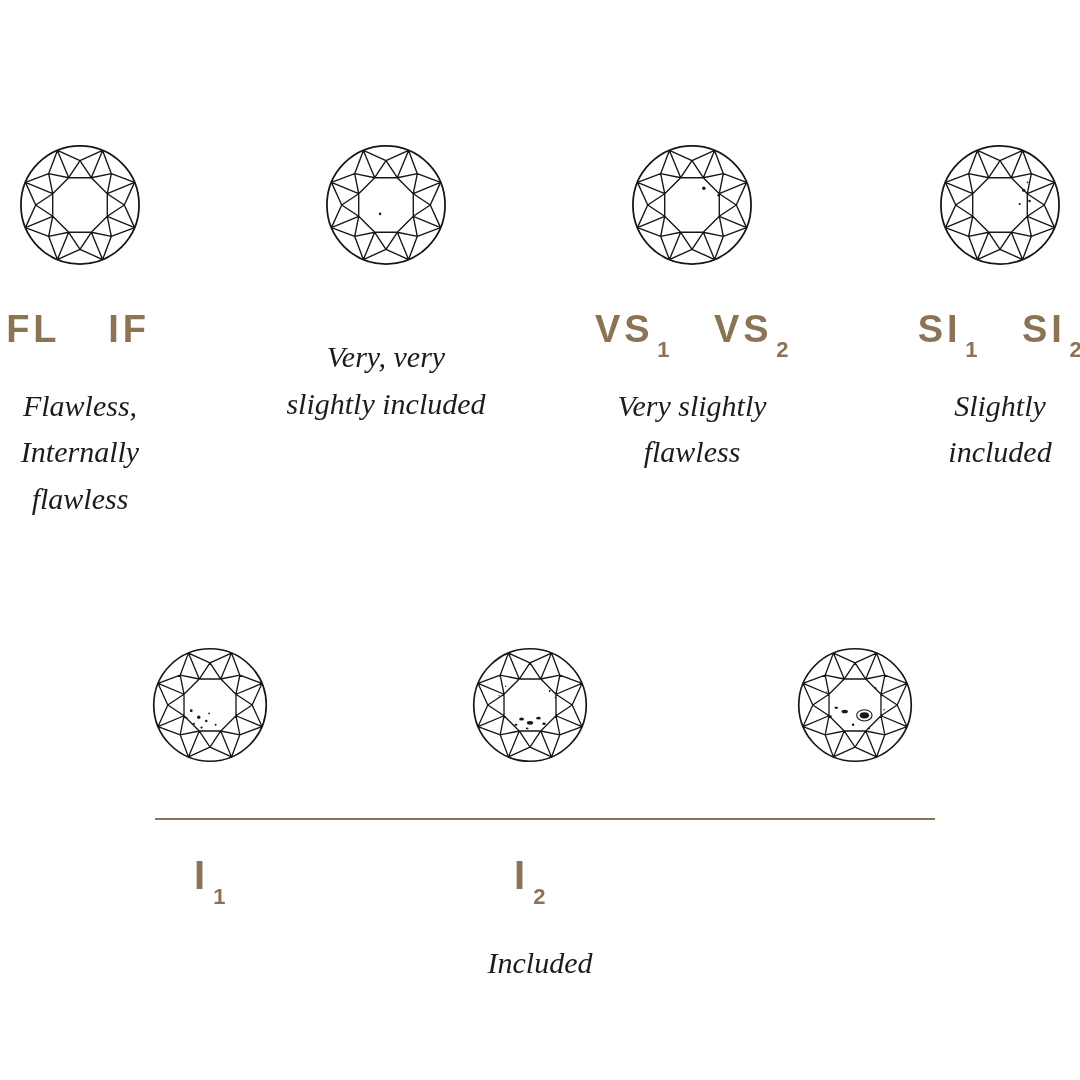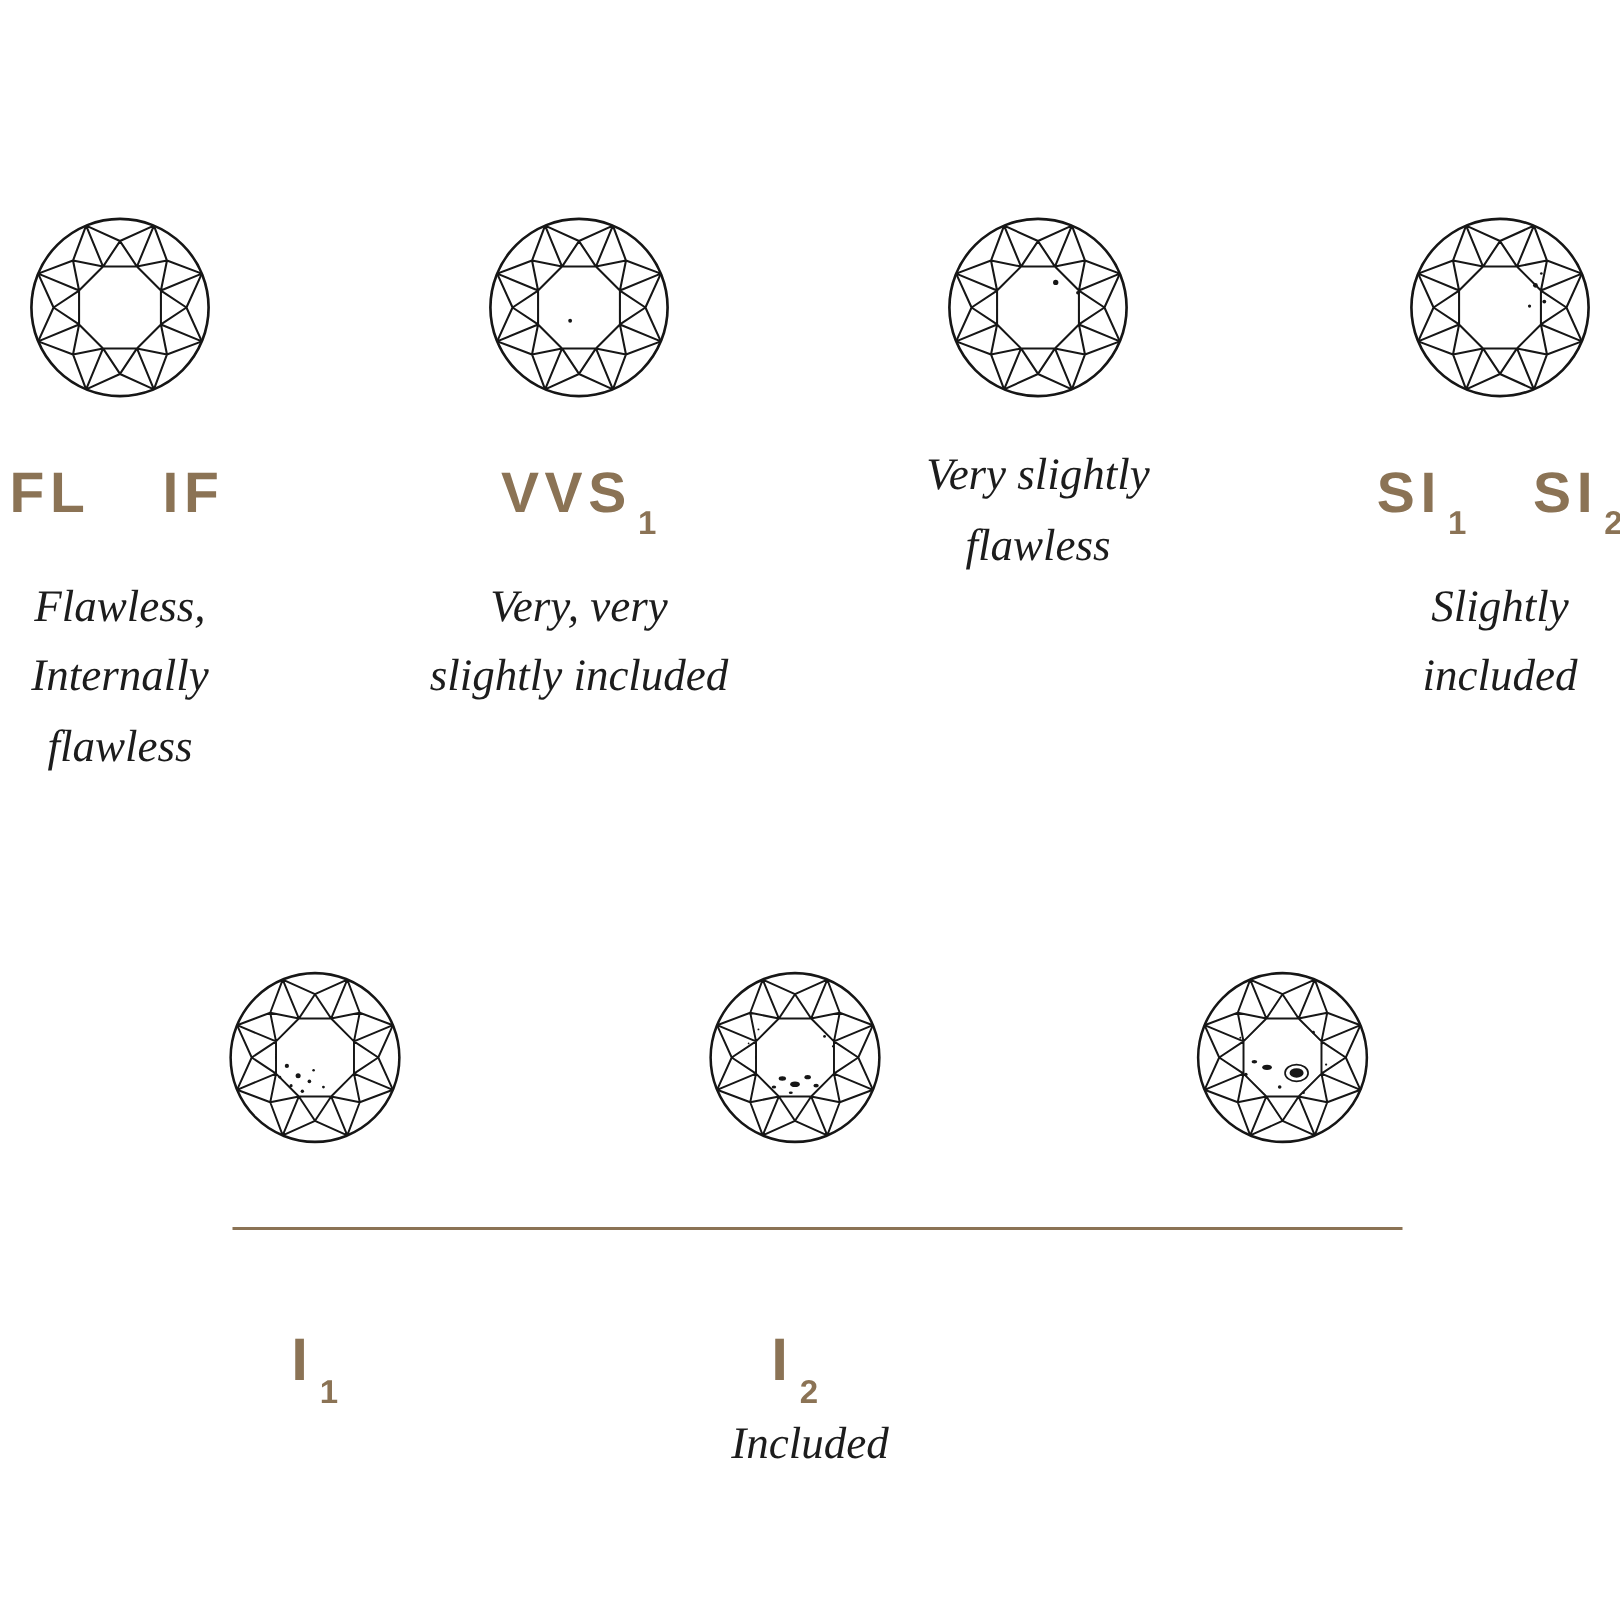--- a/index.html
+++ b/index.html
@@ -15,21 +15,21 @@
   svg.diamond{display:block;margin:0 auto}
   .col svg.diamond{width:126px;height:126px}
   .bcol svg.diamond{width:120px;height:120px}
   .grade-label{
     margin-top:40px;
     color:var(--accent,#8b7355);
     font-size:38px;font-weight:600;letter-spacing:.1em;
     display:flex;justify-content:center;gap:44px;align-items:baseline;
     white-space:nowrap;
   }
-  .bcol .grade-label{margin-top:120px;font-size:40px;gap:0}
+  .bcol .grade-label{margin-top:88px;font-size:40px;gap:0}
   .lab{white-space:nowrap}
   .lab sub{
     font-size:22px;letter-spacing:.02em;
     position:relative;top:6px;margin-left:4px;
   }
   .desc{
     margin-top:26px;
     font-family:"Liberation Serif", serif;
     font-style:italic;
     font-size:30px;line-height:1.55;
@@ -66,33 +66,36 @@
 flawless</div>
 </div>
 
 <div class="col" style="left:216px">
   <svg class="diamond" viewBox="-64 -64 128 128">
       <circle cx="0" cy="0" r="60" fill="none" stroke="#161616" stroke-width="1.8"></circle>
       <path d="M27.72 -11.48L27.72 11.48M27.72 11.48L55.43 22.96M27.72 -11.48L45.00 0.00L27.72 11.48M55.43 -22.96L45.00 0.00L55.43 22.96M27.72 11.48L11.48 27.72M11.48 27.72L22.96 55.43M27.72 11.48L31.82 31.82L11.48 27.72M55.43 22.96L31.82 31.82L22.96 55.43M11.48 27.72L-11.48 27.72M-11.48 27.72L-22.96 55.43M11.48 27.72L0.00 45.00L-11.48 27.72M22.96 55.43L0.00 45.00L-22.96 55.43M-11.48 27.72L-27.72 11.48M-27.72 11.48L-55.43 22.96M-11.48 27.72L-31.82 31.82L-27.72 11.48M-22.96 55.43L-31.82 31.82L-55.43 22.96M-27.72 11.48L-27.72 -11.48M-27.72 -11.48L-55.43 -22.96M-27.72 11.48L-45.00 0.00L-27.72 -11.48M-55.43 22.96L-45.00 0.00L-55.43 -22.96M-27.72 -11.48L-11.48 -27.72M-11.48 -27.72L-22.96 -55.43M-27.72 -11.48L-31.82 -31.82L-11.48 -27.72M-55.43 -22.96L-31.82 -31.82L-22.96 -55.43M-11.48 -27.72L11.48 -27.72M11.48 -27.72L22.96 -55.43M-11.48 -27.72L-0.00 -45.00L11.48 -27.72M-22.96 -55.43L-0.00 -45.00L22.96 -55.43M11.48 -27.72L27.72 -11.48M27.72 -11.48L55.43 -22.96M11.48 -27.72L31.82 -31.82L27.72 -11.48M22.96 -55.43L31.82 -31.82L55.43 -22.96" fill="none" stroke="#161616" stroke-width="1.4" stroke-linejoin="round"></path>
       <ellipse cx="-6" cy="9" rx="1.3" ry="1.3" fill="#161616"></ellipse>
     </svg>
   <div class="grade-label">
-    <span class="lab"><span>VVS</span><sub>1</sub></span>
   </div>
   <div class="desc">Very, very
 slightly included</div>
 </div>
 
 <div class="col" style="left:522px">
   <svg class="diamond" viewBox="-64 -64 128 128">
       <circle cx="0" cy="0" r="60" fill="none" stroke="#161616" stroke-width="1.8"></circle>
       <path d="M27.72 -11.48L27.72 11.48M27.72 11.48L55.43 22.96M27.72 -11.48L45.00 0.00L27.72 11.48M55.43 -22.96L45.00 0.00L55.43 22.96M27.72 11.48L11.48 27.72M11.48 27.72L22.96 55.43M27.72 11.48L31.82 31.82L11.48 27.72M55.43 22.96L31.82 31.82L22.96 55.43M11.48 27.72L-11.48 27.72M-11.48 27.72L-22.96 55.43M11.48 27.72L0.00 45.00L-11.48 27.72M22.96 55.43L0.00 45.00L-22.96 55.43M-11.48 27.72L-27.72 11.48M-27.72 11.48L-55.43 22.96M-11.48 27.72L-31.82 31.82L-27.72 11.48M-22.96 55.43L-31.82 31.82L-55.43 22.96M-27.72 11.48L-27.72 -11.48M-27.72 -11.48L-55.43 -22.96M-27.72 11.48L-45.00 0.00L-27.72 -11.48M-55.43 22.96L-45.00 0.00L-55.43 -22.96M-27.72 -11.48L-11.48 -27.72M-11.48 -27.72L-22.96 -55.43M-27.72 -11.48L-31.82 -31.82L-11.48 -27.72M-55.43 -22.96L-31.82 -31.82L-22.96 -55.43M-11.48 -27.72L11.48 -27.72M11.48 -27.72L22.96 -55.43M-11.48 -27.72L-0.00 -45.00L11.48 -27.72M-22.96 -55.43L-0.00 -45.00L22.96 -55.43M11.48 -27.72L27.72 -11.48M27.72 -11.48L55.43 -22.96M11.48 -27.72L31.82 -31.82L27.72 -11.48M22.96 -55.43L31.82 -31.82L55.43 -22.96" fill="none" stroke="#161616" stroke-width="1.4" stroke-linejoin="round"></path>
       <ellipse cx="12" cy="-17" rx="1.8" ry="1.8" fill="#161616"></ellipse>
       <ellipse cx="27" cy="-10" rx="1.2" ry="1.2" fill="#161616"></ellipse>
     </svg>
+  <div class="grade-label">
+    <span class="lab"><span>VS</span><sub>1</sub></span>
+    <span class="lab"><span>VS</span><sub>2</sub></span>
+  </div>
   <div class="desc">Very slightly
 flawless</div>
 </div>
 
 <div class="col" style="left:830px">
   <svg class="diamond" viewBox="-64 -64 128 128">
       <circle cx="0" cy="0" r="60" fill="none" stroke="#161616" stroke-width="1.8"></circle>
       <path d="M27.72 -11.48L27.72 11.48M27.72 11.48L55.43 22.96M27.72 -11.48L45.00 0.00L27.72 11.48M55.43 -22.96L45.00 0.00L55.43 22.96M27.72 11.48L11.48 27.72M11.48 27.72L22.96 55.43M27.72 11.48L31.82 31.82L11.48 27.72M55.43 22.96L31.82 31.82L22.96 55.43M11.48 27.72L-11.48 27.72M-11.48 27.72L-22.96 55.43M11.48 27.72L0.00 45.00L-11.48 27.72M22.96 55.43L0.00 45.00L-22.96 55.43M-11.48 27.72L-27.72 11.48M-27.72 11.48L-55.43 22.96M-11.48 27.72L-31.82 31.82L-27.72 11.48M-22.96 55.43L-31.82 31.82L-55.43 22.96M-27.72 11.48L-27.72 -11.48M-27.72 -11.48L-55.43 -22.96M-27.72 11.48L-45.00 0.00L-27.72 -11.48M-55.43 22.96L-45.00 0.00L-55.43 -22.96M-27.72 -11.48L-11.48 -27.72M-11.48 -27.72L-22.96 -55.43M-27.72 -11.48L-31.82 -31.82L-11.48 -27.72M-55.43 -22.96L-31.82 -31.82L-22.96 -55.43M-11.48 -27.72L11.48 -27.72M11.48 -27.72L22.96 -55.43M-11.48 -27.72L-0.00 -45.00L11.48 -27.72M-22.96 -55.43L-0.00 -45.00L22.96 -55.43M11.48 -27.72L27.72 -11.48M27.72 -11.48L55.43 -22.96M11.48 -27.72L31.82 -31.82L27.72 -11.48M22.96 -55.43L31.82 -31.82L55.43 -22.96" fill="none" stroke="#161616" stroke-width="1.4" stroke-linejoin="round"></path>
       <ellipse cx="24" cy="-15" rx="1.6" ry="1.6" fill="#161616"></ellipse>
       <ellipse cx="30" cy="-4" rx="1.3" ry="1.3" fill="#161616"></ellipse>

